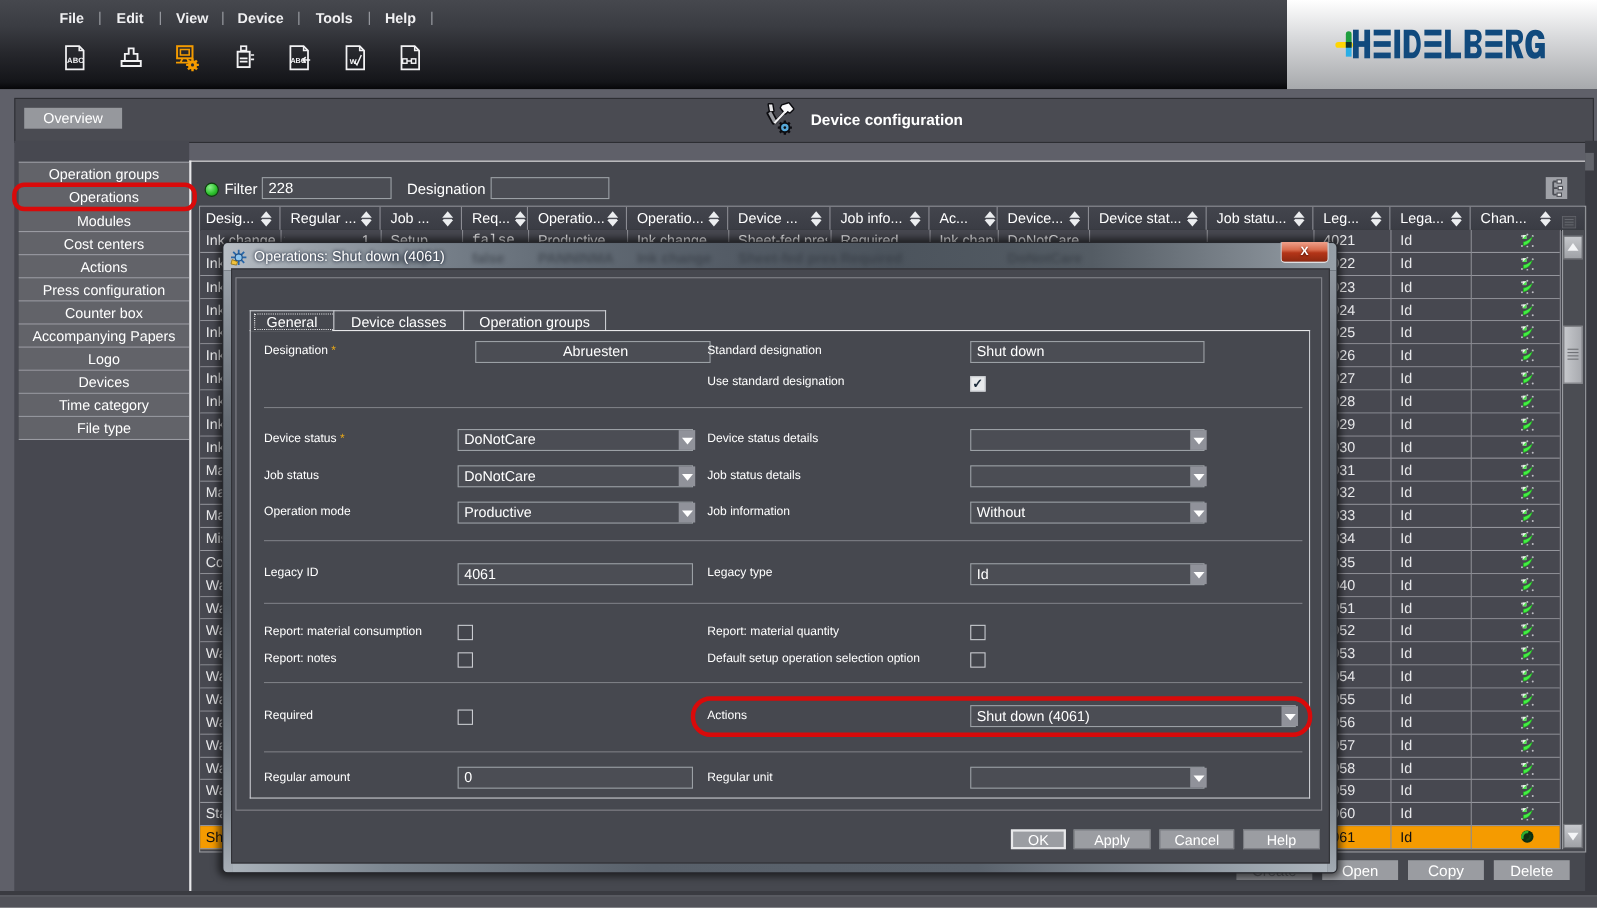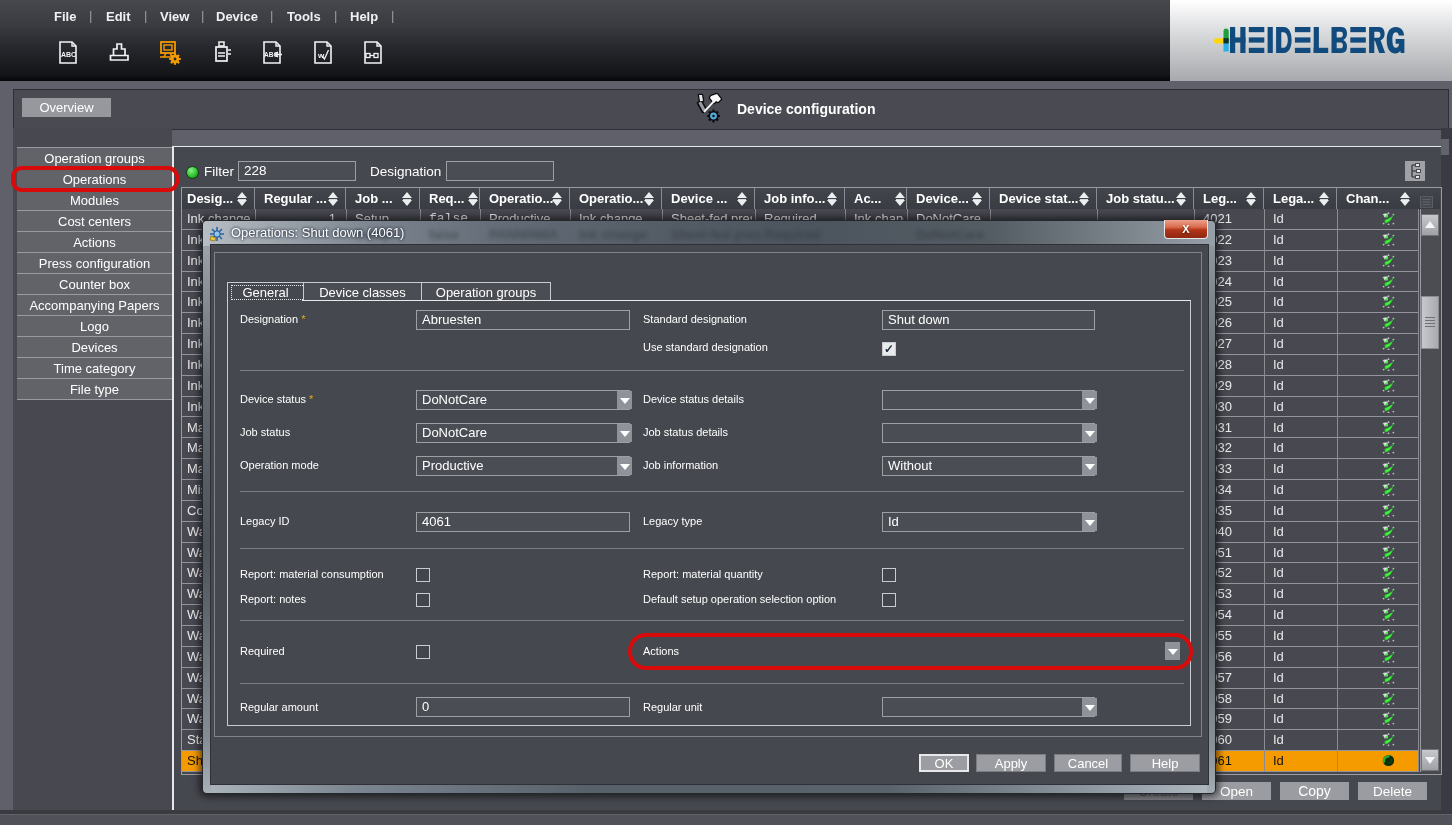--- a/index.html
+++ b/index.html
@@ -4,21 +4,21 @@
 html,body{margin:0;padding:0;}
 body{font-family:"Liberation Sans",sans-serif;}
 #root{position:relative;width:1452px;height:825px;background:#5f6069;overflow:hidden;}
 .abs{position:absolute;}
 .btn{background:#9a9ca1;color:#fff;text-align:center;font-size:13px;}
 .inp{background:#4b4d54;border:1px solid #9ba0a5;color:#fff;font-size:13px;}
 .sep{background:#7c7e84;height:1px;}
 .lbl{position:absolute;color:#fff;font-size:11px;white-space:nowrap;}
 .ast{color:#e8a818;}
 .cell{position:absolute;color:#e9e9eb;font-size:13px;white-space:nowrap;overflow:hidden;}
-.hdr{position:absolute;color:#fff;font-size:13px;font-weight:bold;white-space:nowrap;}
+.hdr{position:absolute;color:#fff;font-size:13px;font-weight:normal;white-space:nowrap;}
 .arr{position:absolute;width:10px;}
 .arr i{position:absolute;left:0;width:0;height:0;border-left:5px solid transparent;border-right:5px solid transparent;}
 .au{top:2px;border-bottom:6px solid #eceef0;}
 .ad{top:10px;border-top:6px solid #eceef0;}
 .arr u{display:block;position:absolute;left:1px;top:8.5px;width:8px;height:1px;background:#d5d7db;}
 .ddbtn{position:absolute;width:15px;background:#90929a;}
 .ddbtn:after{content:"";position:absolute;left:2.5px;top:7px;border:5px solid transparent;border-top:6px solid #fff;}
 .cb{position:absolute;width:12px;height:12px;border:1px solid #c9cbd0;background:#43454c;}
 </style></head><body>
 <div id="root">
@@ -894,21 +894,21 @@
 text-shadow:0 1px 2px #4a0d00;">X</div>
 <div style="position:absolute;left:210px;top:244px;width:997px;height:539px;background:#46484f;border:1px solid #303136;"></div>
 <div style="position:absolute;left:214px;top:252px;width:986px;height:483px;border:1px solid #83848b;"></div>
 <div style="position:absolute;left:227px;top:282px;width:75px;height:18px;background:#46484f;border:1px solid #c9cbd0;border-bottom:none;color:#fff;font-size:13px;display:flex;align-items:center;justify-content:center;">General</div>
 <div style="position:absolute;left:231px;top:285px;width:72px;height:13px;border:1px dotted #e8e8ea;"></div>
 <div style="position:absolute;left:303px;top:282px;width:117px;height:18px;background:#4b4d54;border:1px solid #c9cbd0;border-bottom:none;color:#fff;font-size:13px;display:flex;align-items:center;justify-content:center;">Device classes</div>
 <div style="position:absolute;left:421px;top:282px;width:128px;height:18px;background:#4b4d54;border:1px solid #c9cbd0;border-bottom:none;color:#fff;font-size:13px;display:flex;align-items:center;justify-content:center;">Operation groups</div>
 <div style="position:absolute;left:227px;top:300px;width:962px;height:424px;border:1px solid #c9cbd0;border-top:1px solid #e8e8ea;background:#46484f;margin:0;"></div>
 <div style="position:absolute;left:228px;top:300px;width:74px;height:1px;background:#46484f;"></div>
 <div class="lbl" style="left:240px;top:313px;">Designation <span class="ast">*</span></div>
-<div class="abs inp" style="left:416px;top:310px;width:207px;height:18px;line-height:18px;padding-left:5px;">Abruesten</div>
+<div class="abs inp" style="left:432px;top:310px;width:207px;height:18px;line-height:18px;padding-left:5px;text-align:center;">Abruesten</div>
 <div class="lbl" style="left:643px;top:313px;">Standard designation</div>
 <div class="abs inp" style="left:882px;top:310px;width:206px;height:18px;line-height:18px;padding-left:5px;">Shut down</div>
 <div class="lbl" style="left:643px;top:341px;">Use standard designation</div>
 <div class="cb" style="left:882px;top:342px;background:#e8eaec;color:#1a2a3a;font-size:12px;font-weight:bold;line-height:12px;text-align:center;">✓</div>
 <div class="abs sep" style="left:240px;top:370px;width:944px;"></div>
 <div class="lbl" style="left:240px;top:393px;">Device status <span class="ast">*</span></div>
 <div class="abs inp" style="left:416px;top:390px;width:207px;height:18px;line-height:18px;padding-left:5px;">DoNotCare</div>
 <div class="ddbtn" style="left:617px;top:391px;height:18px;"></div>
 <div class="lbl" style="left:643px;top:393px;">Device status details</div>
 <div class="abs inp" style="left:882px;top:390px;width:206px;height:18px;line-height:18px;padding-left:5px;"></div>
@@ -937,20 +937,21 @@
 <div class="lbl" style="left:643px;top:568px;">Report: material quantity</div>
 <div class="cb" style="left:882px;top:568px;"></div>
 <div class="lbl" style="left:240px;top:593px;">Report: notes</div>
 <div class="cb" style="left:416px;top:593px;"></div>
 <div class="lbl" style="left:643px;top:593px;">Default setup operation selection option</div>
 <div class="cb" style="left:882px;top:593px;"></div>
 <div class="abs sep" style="left:240px;top:620px;width:944px;"></div>
 <div class="lbl" style="left:240px;top:645px;">Required</div>
 <div class="cb" style="left:416px;top:645px;"></div>
 <div class="lbl" style="left:643px;top:645px;">Actions</div>
+<div class="abs inp" style="left:882px;top:641px;width:289px;height:18px;line-height:18px;padding-left:5px;">Shut down (4061)</div>
 <div class="ddbtn" style="left:1165px;top:642px;height:18px;"></div>
 <div class="abs sep" style="left:240px;top:683px;width:944px;"></div>
 <div class="lbl" style="left:240px;top:701px;">Regular amount</div>
 <div class="abs inp" style="left:416px;top:697px;width:207px;height:18px;line-height:18px;padding-left:5px;">0</div>
 <div class="lbl" style="left:643px;top:701px;">Regular unit</div>
 <div class="abs inp" style="left:882px;top:697px;width:206px;height:18px;line-height:18px;padding-left:5px;"></div>
 <div class="ddbtn" style="left:1082px;top:698px;height:18px;"></div>
 <div class="abs btn" style="left:919px;top:754px;width:50px;height:18px;border:2px solid #e8e8ea;box-sizing:border-box;display:flex;align-items:center;justify-content:center;background:#9b9da2;">OK</div>
 <div class="abs btn" style="left:976px;top:754px;width:70px;height:18px;border:1px solid #7a7c81;box-sizing:border-box;display:flex;align-items:center;justify-content:center;background:#9b9da2;">Apply</div>
 <div class="abs btn" style="left:1054px;top:754px;width:68px;height:18px;border:1px solid #7a7c81;box-sizing:border-box;display:flex;align-items:center;justify-content:center;background:#9b9da2;">Cancel</div>

